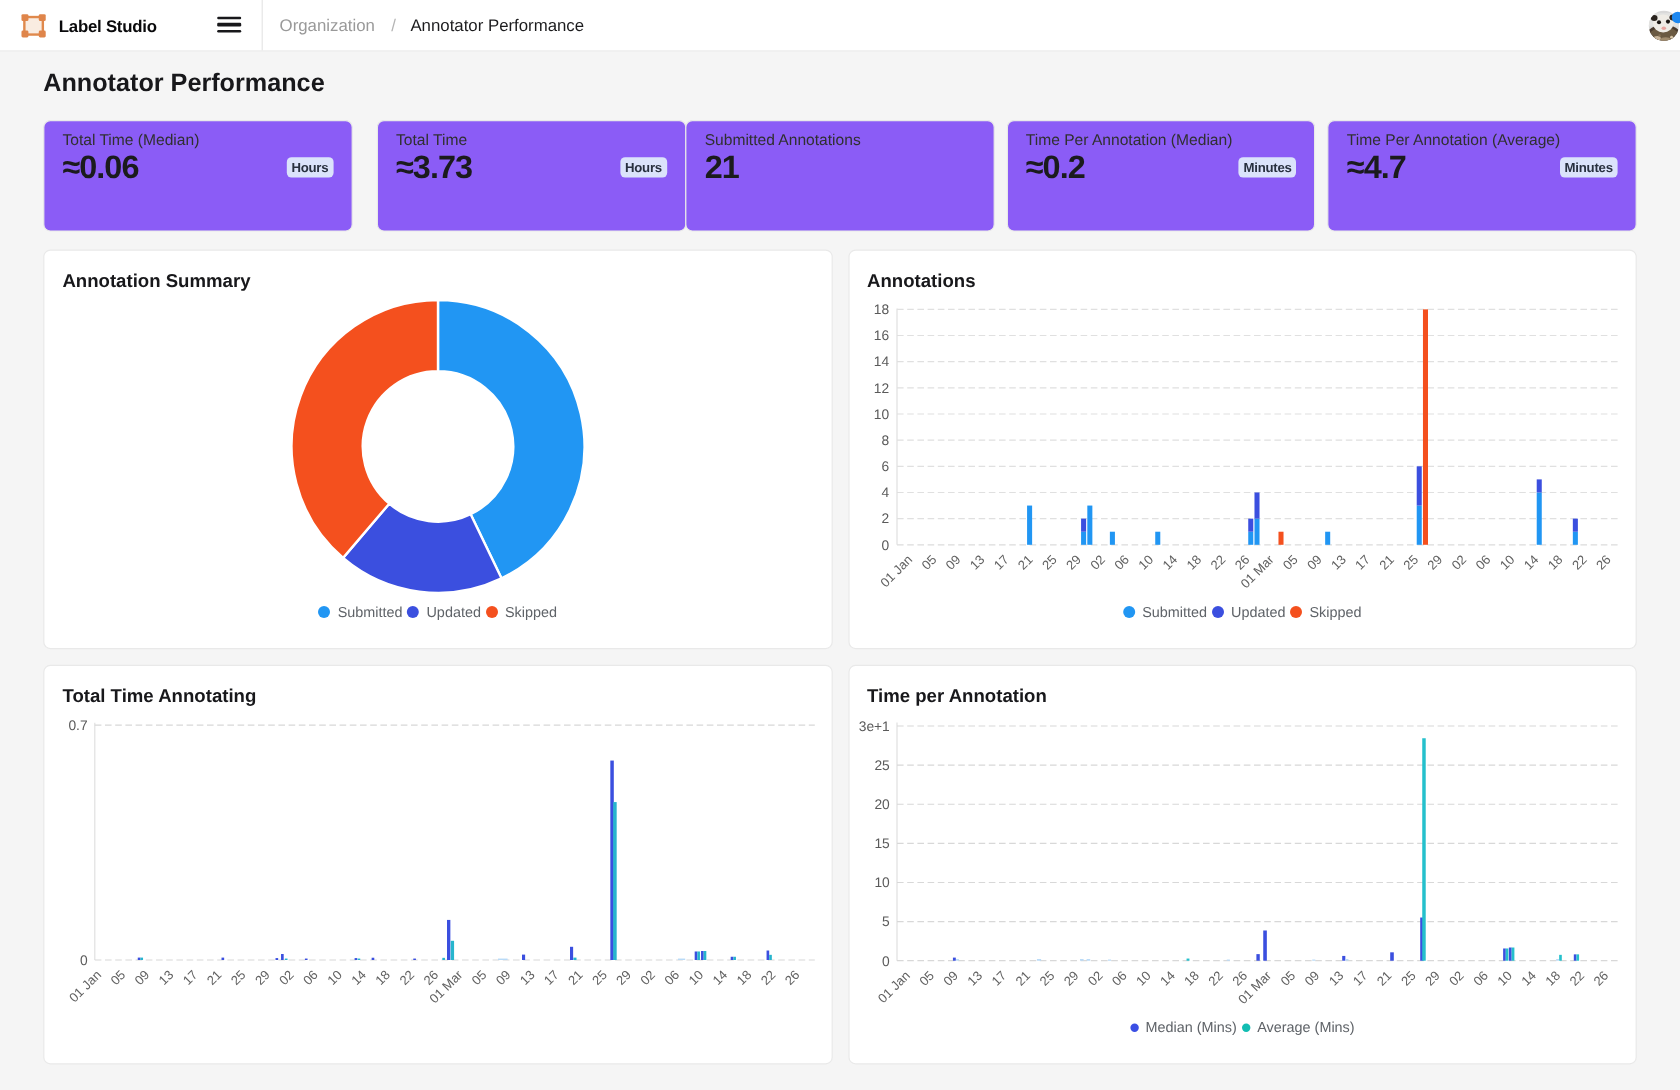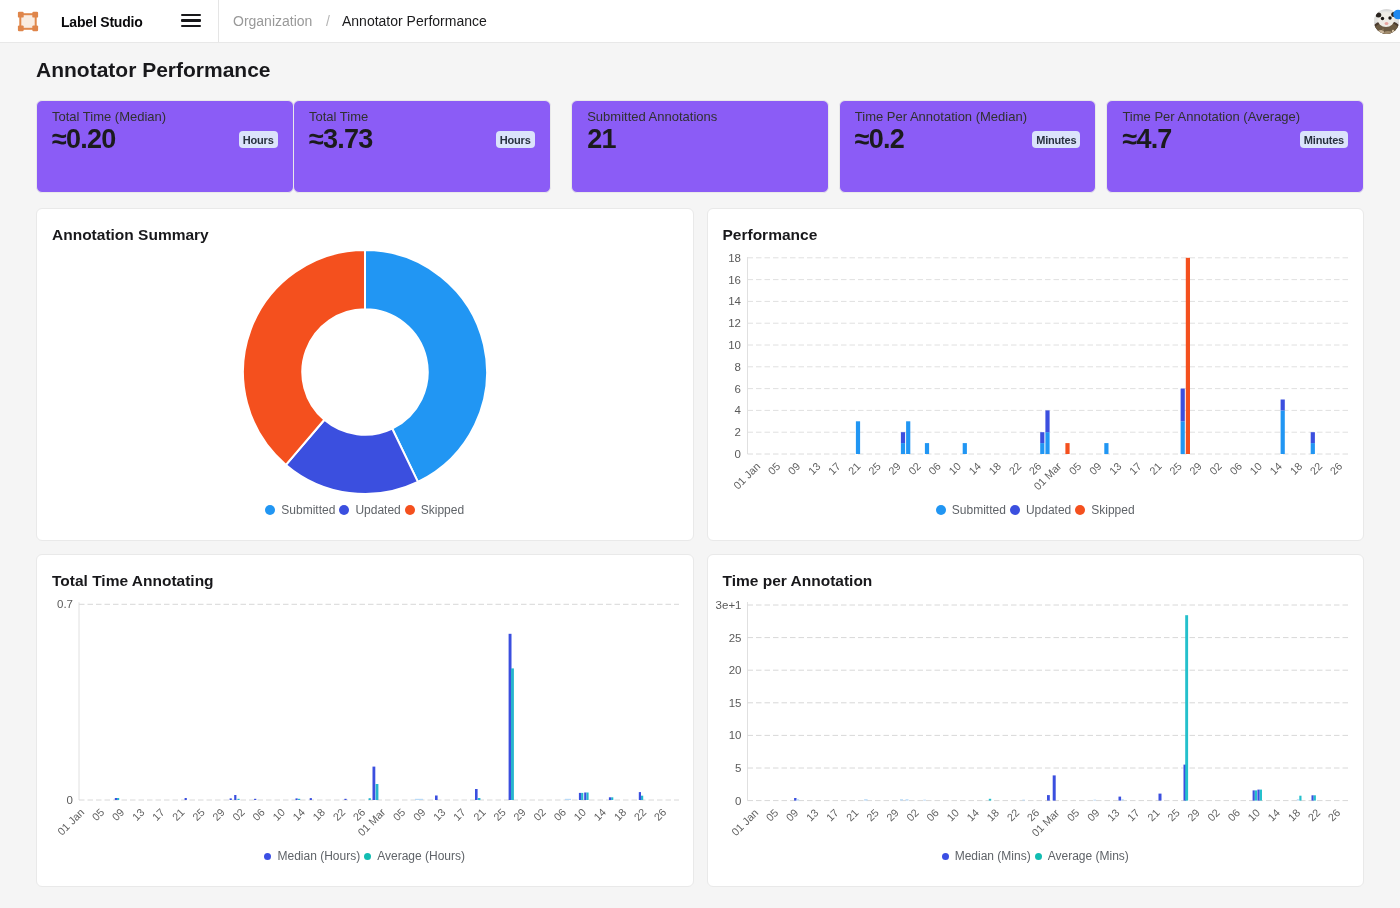--- a/index.html
+++ b/index.html
@@ -1,18 +1,18 @@
 <!DOCTYPE html>
 <html><head><meta charset="utf-8">
 <style>
 * { margin:0; padding:0; box-sizing:border-box; }
 html,body { width:1400px; height:908px; background:#f5f5f5; font-family:"Liberation Sans",sans-serif; position:relative; overflow:hidden; }
 .header { position:absolute; left:0; top:0; width:1400px; height:43px; background:#fff; border-bottom:1px solid #e8e8e8; }
 .vsep { position:absolute; left:218px; top:0; width:1px; height:42px; background:#e5e5e5; }
-.lstext { position:absolute; left:49px; top:14px; font-size:14px; font-weight:bold; color:#09090b; letter-spacing:-0.2px;margin-left:12px; }
+.lstext { position:absolute; left:49px; top:14px; font-size:14px; font-weight:bold; color:#09090b; letter-spacing:-0.2px; }
 .crumb { position:absolute; top:13px; font-size:14px; }
 .burger { position:absolute; left:181px; top:14px; width:20px; }
 .burger div { height:2.4px; background:#18181b; margin-bottom:3.1px; border-radius:1px; }
 h1 { position:absolute; left:36px; top:58px; font-size:21px; font-weight:bold; color:#18181b; }
 .scard { position:absolute; top:100px; height:93px; width:257.6px; background:#8b5cf6; border:1px solid #e9e9e9; border-radius:6px; padding:8px 15px; }
 .scard .t { font-size:13px; color:#303030; }
 .scard .row { display:flex; justify-content:space-between; align-items:center; margin-top:0px; }
 .scard .v { font-size:27px; font-weight:bold; color:#1b1b1d; letter-spacing:-0.8px; }
 .badge { background:#dbe3fb; color:#28303f; font-size:11px; font-weight:bold; padding:2.5px 4px; border-radius:4px; letter-spacing:-0.2px; }
 .ccard { position:absolute; width:657.5px; height:333px; background:#fff; border:1px solid #e9e9e9; border-radius:6px;text-align:center; }
@@ -65,25 +65,25 @@
       <circle cx="15" cy="24.5" r="1" fill="#857154"></circle>
     </g>
     <circle cx="30" cy="9.5" r="4.8" fill="#1e88f0"></circle>
   </svg>
 </div>
 <h1>Annotator Performance</h1>
 
 <div class="scard" style="left:36px">
     <div class="t">Total Time (Median)</div>
  <div class="row">
-      <span class="v">≈0.20</span>
+      <span class="v">≈0.06</span>
       <span class="badge">Hours</span>
     </div>
   </div>
-<div class="scard" style="left:293px">
+<div class="scard" style="left:314px">
     <div class="t">Total Time</div>
  <div class="row">
       <span class="v">≈3.73</span>
       <span class="badge">Hours</span>
     </div>
   </div>
 <div class="scard" style="left:571.2px">
     <div class="t">Submitted Annotations</div>
  <div class="row">
       <span class="v">21</span>
@@ -111,21 +111,21 @@
       <path d="M380.91 272.93 A122.0 122.0 0 0 1 248.93 255.91 L287.36 210.75 A62.7 62.7 0 0 0 355.19 219.50 Z" fill="#3b4fdf" stroke="#fff" stroke-width="2"></path>
       <path d="M248.93 255.91 A122.0 122.0 0 0 1 328.00 41.00 L328.00 100.30 A62.7 62.7 0 0 0 287.36 210.75 Z" fill="#f4501e" stroke="#fff" stroke-width="2"></path>
     </svg>
   <div class="legend" style="top:294px">
       <span class="li"><span class="dot" style="background:#2196f3"></span>Submitted</span>
       <span class="li"><span class="dot" style="background:#3b4fdf"></span>Updated</span>
       <span class="li"><span class="dot" style="background:#f4501e"></span>Skipped</span>
     </div>
 </div>
 <div class="ccard" style="left:706.5px;top:208px">
-  <div class="ct">Performance</div>
+  <div class="ct">Annotations</div>
   <svg width="658" height="333" style="position:absolute;left:0;top:0">
       <line x1="39.5" y1="48" x2="39.5" y2="245.0" stroke="#e0e0e0" stroke-width="1"></line>
       <line x1="39.5" y1="223.2" x2="642" y2="223.2" stroke="#e0e0e0" stroke-width="1" stroke-dasharray="5.5 3"></line>
       <line x1="39.5" y1="201.4" x2="642" y2="201.4" stroke="#e0e0e0" stroke-width="1" stroke-dasharray="5.5 3"></line>
       <line x1="39.5" y1="179.6" x2="642" y2="179.6" stroke="#e0e0e0" stroke-width="1" stroke-dasharray="5.5 3"></line>
       <line x1="39.5" y1="157.8" x2="642" y2="157.8" stroke="#e0e0e0" stroke-width="1" stroke-dasharray="5.5 3"></line>
       <line x1="39.5" y1="136.0" x2="642" y2="136.0" stroke="#e0e0e0" stroke-width="1" stroke-dasharray="5.5 3"></line>
       <line x1="39.5" y1="114.2" x2="642" y2="114.2" stroke="#e0e0e0" stroke-width="1" stroke-dasharray="5.5 3"></line>
       <line x1="39.5" y1="92.4" x2="642" y2="92.4" stroke="#e0e0e0" stroke-width="1" stroke-dasharray="5.5 3"></line>
       <line x1="39.5" y1="70.6" x2="642" y2="70.6" stroke="#e0e0e0" stroke-width="1" stroke-dasharray="5.5 3"></line>
@@ -258,24 +258,20 @@
       <rect x="544.1" y="237.90" width="2.2" height="7.10" fill="#27b5cd"></rect>
       <rect x="547.2" y="237.50" width="2.2" height="7.50" fill="#3b4fdf"></rect>
       <rect x="549.4" y="237.50" width="2.2" height="7.50" fill="#27b5cd"></rect>
       <rect x="571.9" y="242.30" width="2.2" height="2.70" fill="#3b4fdf"></rect>
       <rect x="574.1" y="242.30" width="2.2" height="2.70" fill="#27b5cd"></rect>
       <rect x="601.8" y="237.10" width="2.2" height="7.90" fill="#3b4fdf"></rect>
       <rect x="604.0" y="240.70" width="2.2" height="4.30" fill="#27b5cd"></rect>
       <rect x="378" y="243.8" width="8" height="1.2" fill="#b9daf7"></rect>
       <rect x="528" y="243.8" width="6" height="1.2" fill="#b9daf7"></rect>
     </svg>
-  <div class="legend" style="top:294px">
-      <span class="li"><span class="dot sm" style="background:#3b4fe4"></span>Median (Hours)</span>
-      <span class="li"><span class="dot sm" style="background:#12bdb2"></span>Average (Hours)</span>
-    </div>
 </div>
 <div class="ccard" style="left:706.5px;top:554px">
   <div class="ct">Time per Annotation</div>
   <svg width="658" height="333" style="position:absolute;left:0;top:0">
       <line x1="39.5" y1="47" x2="39.5" y2="245.6" stroke="#e0e0e0" stroke-width="1"></line>
       <line x1="39.5" y1="50.0" x2="642" y2="50.0" stroke="#d8d8d8" stroke-width="1" stroke-dasharray="5.5 3"></line>
       <text x="33.5" y="54.0" text-anchor="end" font-size="11.5" fill="#5a5a5a">3e+1</text>
       <line x1="39.5" y1="82.6" x2="642" y2="82.6" stroke="#d8d8d8" stroke-width="1" stroke-dasharray="5.5 3"></line>
       <text x="33.5" y="86.6" text-anchor="end" font-size="11.5" fill="#5a5a5a">25</text>
       <line x1="39.5" y1="115.2" x2="642" y2="115.2" stroke="#d8d8d8" stroke-width="1" stroke-dasharray="5.5 3"></line>

